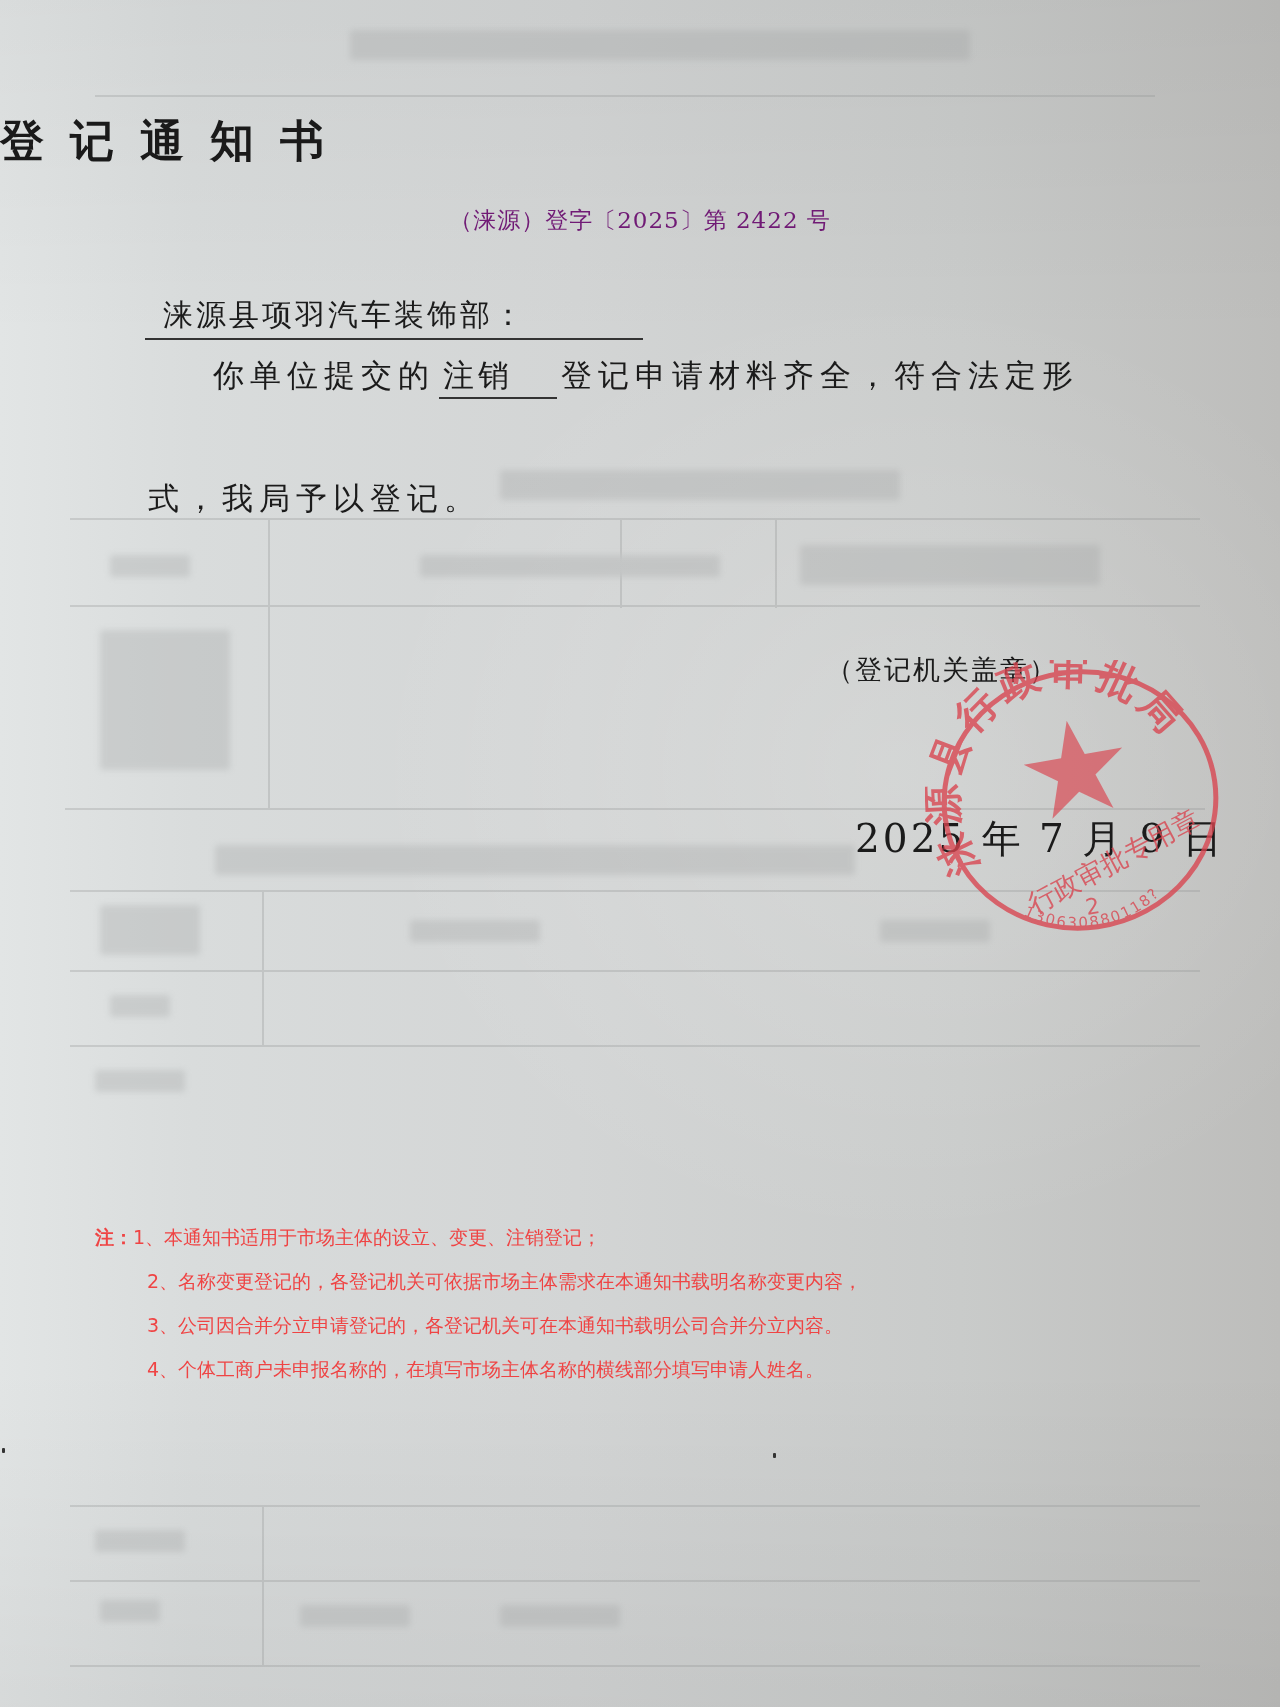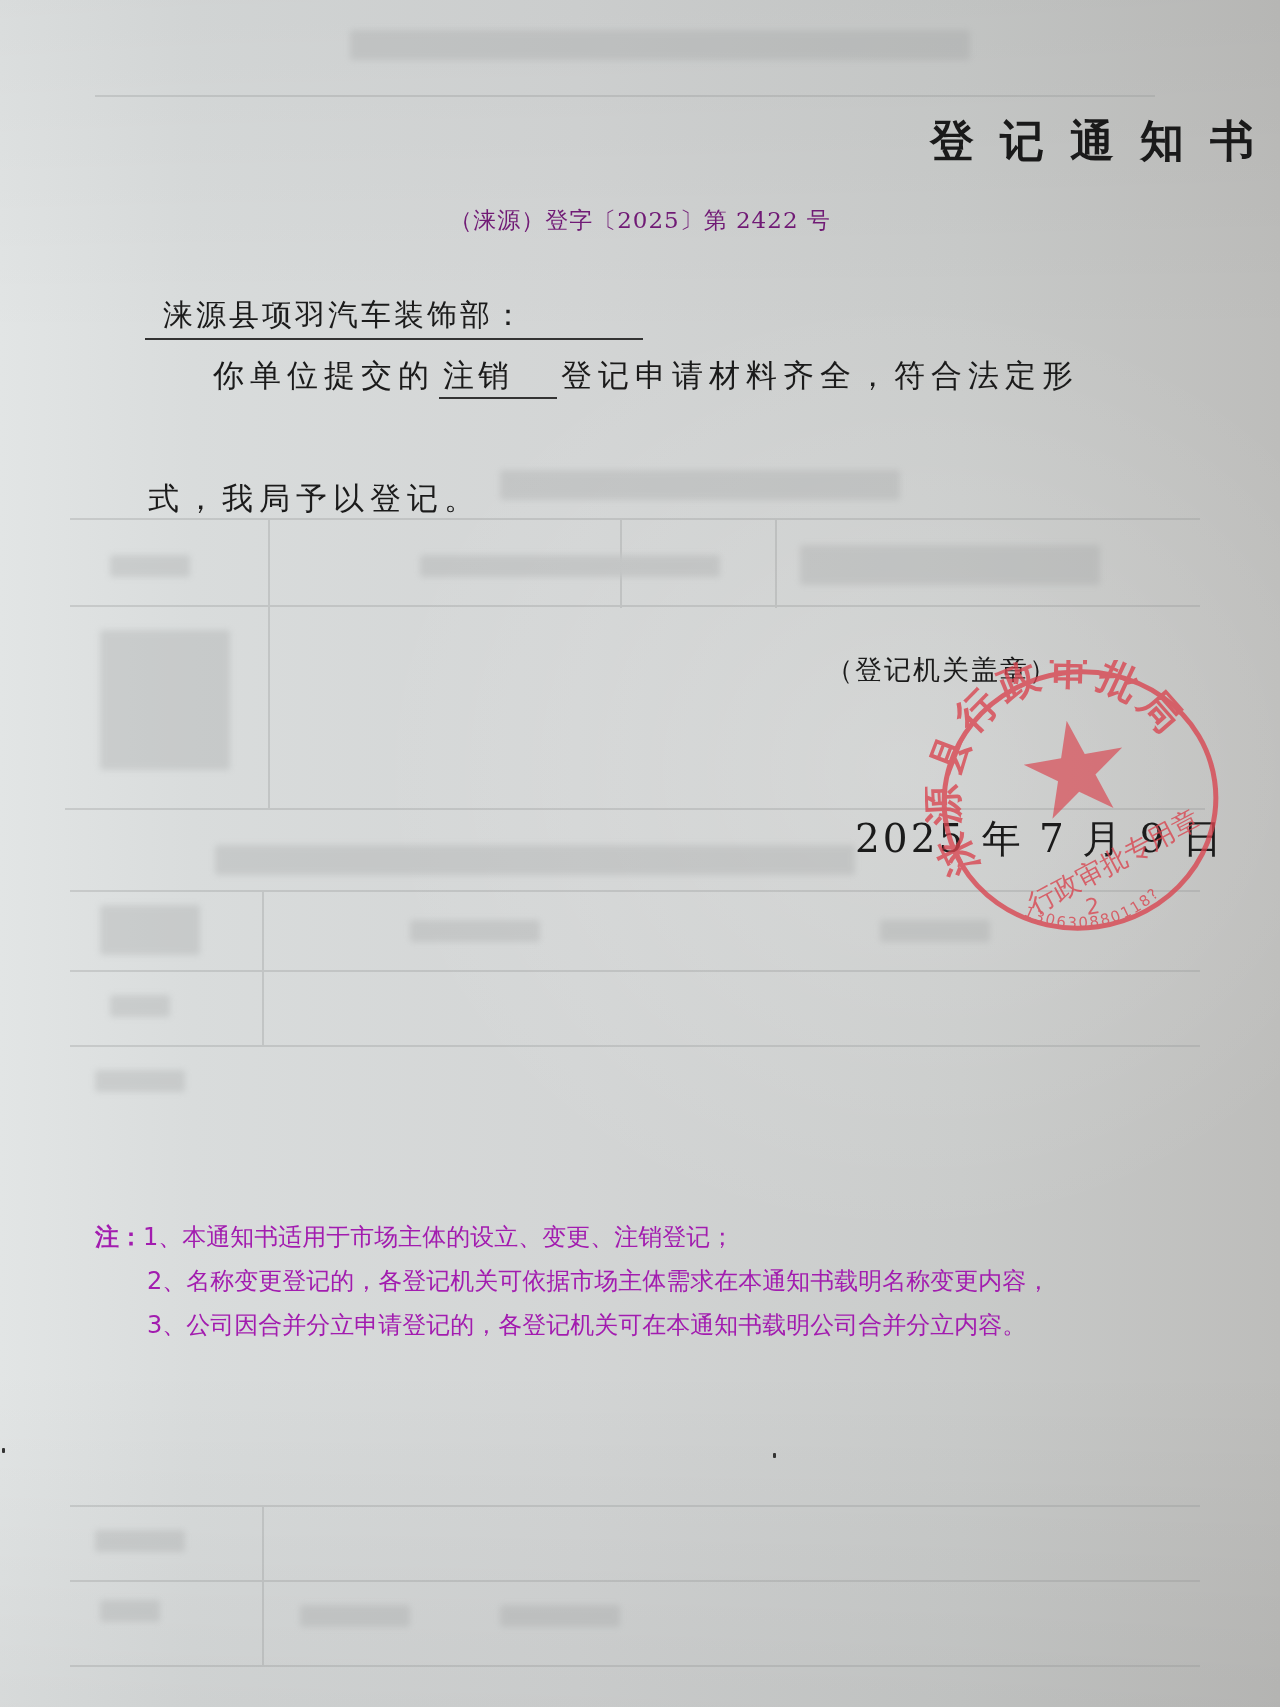--- a/index.html
+++ b/index.html
@@ -15,21 +15,21 @@
       radial-gradient(ellipse 60% 40% at 70% 45%, rgba(255,255,255,0.18), rgba(255,255,255,0) 70%),
       linear-gradient(180deg, rgba(0,0,0,0.04) 0%, rgba(0,0,0,0) 20%, rgba(0,0,0,0) 80%, rgba(0,0,0,0.05) 100%);
   }
   
   .ghost { position:absolute; inset:0; pointer-events:none; opacity:0.28; }
   .ghost .h { position:absolute; height:2px; background:#8d8f8f; }
   .ghost .v { position:absolute; width:2px; background:#8d8f8f; }
   .ghost .blob { position:absolute; background:#9a9c9c; filter:blur(3px); border-radius:2px; }
 
   .title {
-    position:absolute; left:0; width:1280px; top:112px; text-align:right;
+    position:absolute; left:0; width:1280px; top:112px; text-align:left;
     font-size:44px; font-weight:bold; letter-spacing:26px; color:#1a1a1a;
     font-family: "DejaVu Sans", "Liberation Sans", sans-serif;
   }
   .docno {
     position:absolute; left:0; width:1280px; top:205px; text-align:center;
     font-size:23px; color:#701a75; letter-spacing:1px;
   }
   .addressee {
     position:absolute; left:145px; top:295px; width:480px;
     font-size:30px; letter-spacing:3px;
@@ -57,21 +57,21 @@
   .date {
     position:absolute; left:855px; top:812px; font-size:39px; letter-spacing:3px;
     font-family: "DejaVu Serif", "Liberation Serif", serif;
   }
   .stamp {
     position:absolute; left:925px; top:660px; width:300px; height:290px;
     opacity:0.78; pointer-events:none;
   }
   .notes {
     position:absolute; left:95px; top:1215px; width:1140px;
-    font-size:24px; line-height:44px; color:#a21caf;
+    font-size:19px; line-height:44px; color:#ef4444;
     font-family: "DejaVu Sans", "Liberation Sans", sans-serif;
   }
   .notes .row { white-space:nowrap; }
   .notes .indent { padding-left:52px; }
   .notes .prefix { font-weight:bold; }
   .speck { position:absolute; width:3px; height:5px; background:#333; border-radius:1px; }
 </style>
 </head>
 <body>
 
@@ -141,16 +141,17 @@
   <text x="162" y="255" font-family="DejaVu Sans, sans-serif" font-size="22" fill="#d9444f" transform="rotate(-10 162 255)">2</text>
   <text font-family="DejaVu Sans, sans-serif" font-size="15" fill="#d9444f" letter-spacing="2">
     <textPath href="#arcBottom" startOffset="18%">130630880118?</textPath>
   </text>
 </svg>
 
 <div class="notes">
   <div class="row"><span class="prefix">注：</span><span>1、本通知书适用于市场主体的设立、变更、注销登记；</span></div>
   <div class="row indent">2、名称变更登记的，各登记机关可依据市场主体需求在本通知书载明名称变更内容，</div>
   <div class="row indent">3、公司因合并分立申请登记的，各登记机关可在本通知书载明公司合并分立内容。</div>
+  <div class="row indent">4、个体工商户未申报名称的，在填写市场主体名称的横线部分填写申请人姓名。</div>
 </div>
 
 <div class="speck" style="left:2px;top:1448px;"></div>
 <div class="speck" style="left:773px;top:1453px;"></div>
 
 </body></html>

